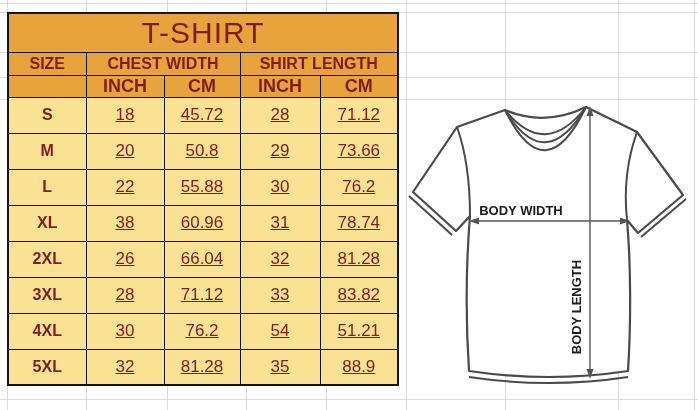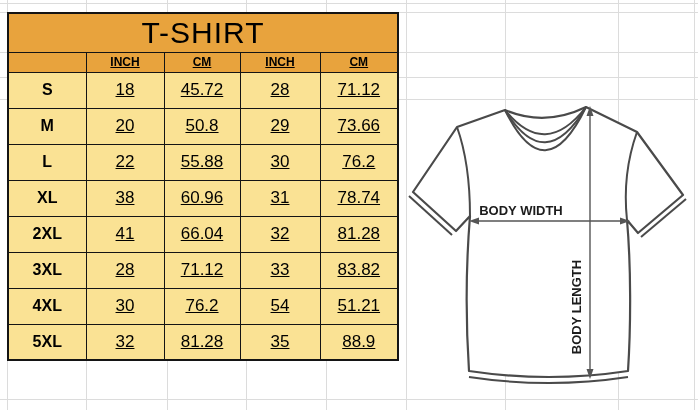--- a/index.html
+++ b/index.html
@@ -22,43 +22,42 @@
     width: 390px;
     border-collapse: collapse;
     table-layout: fixed;
     z-index: 2;
     border: 2px solid #141414;
   }
   table.size-chart td {
     border: 1px solid #141414;
     text-align: center;
     vertical-align: middle;
-    color: #000000;
+    color: #7f1d1d;
     overflow: hidden;
     white-space: nowrap;
   }
   td.title-cell {
     background: #E8A33D;
     height: 39px;
     font-size: 30px;
     font-weight: 400;
     letter-spacing: 1px;
   }
   td.head-cell {
     background: #E8A33D;
     height: 23px;
     font-size: 16px;
     font-weight: 700;
   }
   td.unit-cell {
     background: #E8A33D;
     height: 20px;
-    font-size: 12px;
+    font-size: 18px;
     font-weight: 700;
-    text-decoration: underline;
   }
   td.size-cell {
     background: #FAE294;
     height: 36px;
     font-size: 16px;
     font-weight: 700;
   }
   td.num-cell {
     background: #FAE294;
     font-size: 17px;
@@ -94,20 +93,25 @@
       <col style="width:78px">
       <col style="width:76px">
       <col style="width:80px">
       <col style="width:78px">
   </colgroup>
   <tbody>
       <tr>
     <td class="title-cell" colspan="5">T-SHIRT</td>
   </tr>
   <tr>
+    <td class="head-cell">SIZE</td>
+    <td class="head-cell" colspan="2">CHEST WIDTH</td>
+    <td class="head-cell" colspan="2">SHIRT LENGTH</td>
+  </tr>
+  <tr>
     <td class="unit-cell"></td>
     <td class="unit-cell">INCH</td>
     <td class="unit-cell">CM</td>
     <td class="unit-cell">INCH</td>
     <td class="unit-cell">CM</td>
   </tr>
   <tr>
     <td class="size-cell">S</td>
     <td class="num-cell">18</td>
     <td class="num-cell">45.72</td>
@@ -130,21 +134,21 @@
   </tr>
   <tr>
     <td class="size-cell">XL</td>
     <td class="num-cell">38</td>
     <td class="num-cell">60.96</td>
     <td class="num-cell">31</td>
     <td class="num-cell">78.74</td>
   </tr>
   <tr>
     <td class="size-cell">2XL</td>
-    <td class="num-cell">41</td>
+    <td class="num-cell">26</td>
     <td class="num-cell">66.04</td>
     <td class="num-cell">32</td>
     <td class="num-cell">81.28</td>
   </tr>
   <tr>
     <td class="size-cell">3XL</td>
     <td class="num-cell">28</td>
     <td class="num-cell">71.12</td>
     <td class="num-cell">33</td>
     <td class="num-cell">83.82</td>

